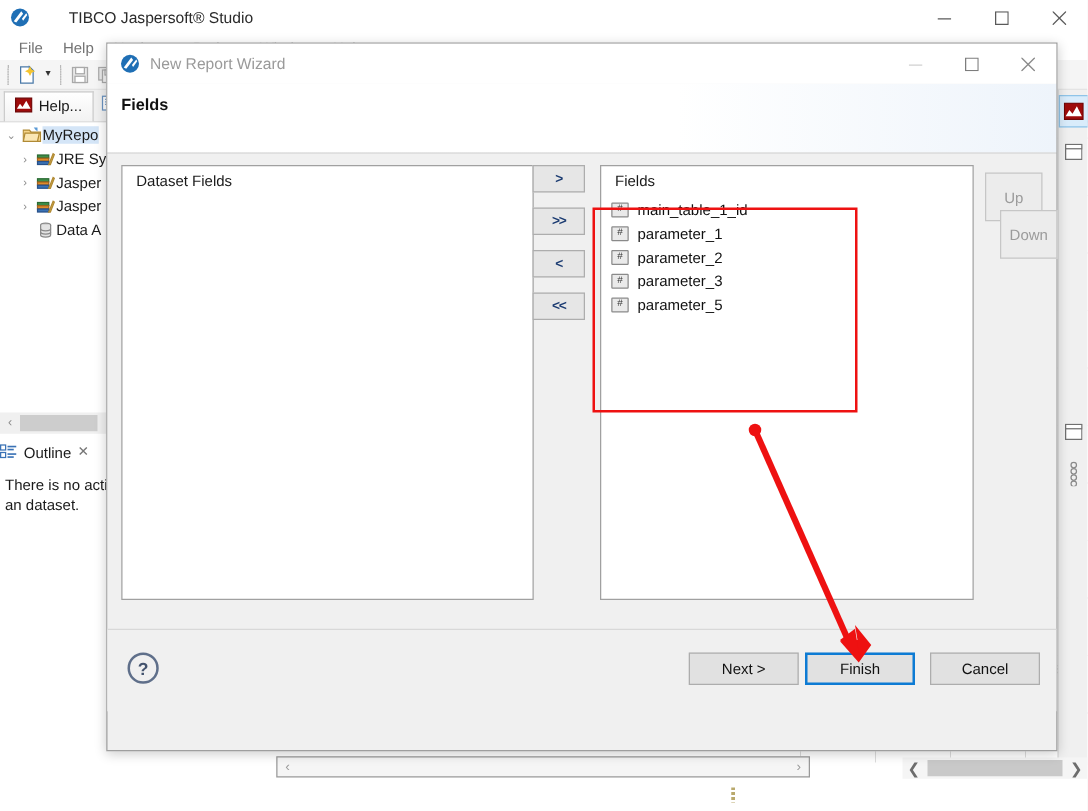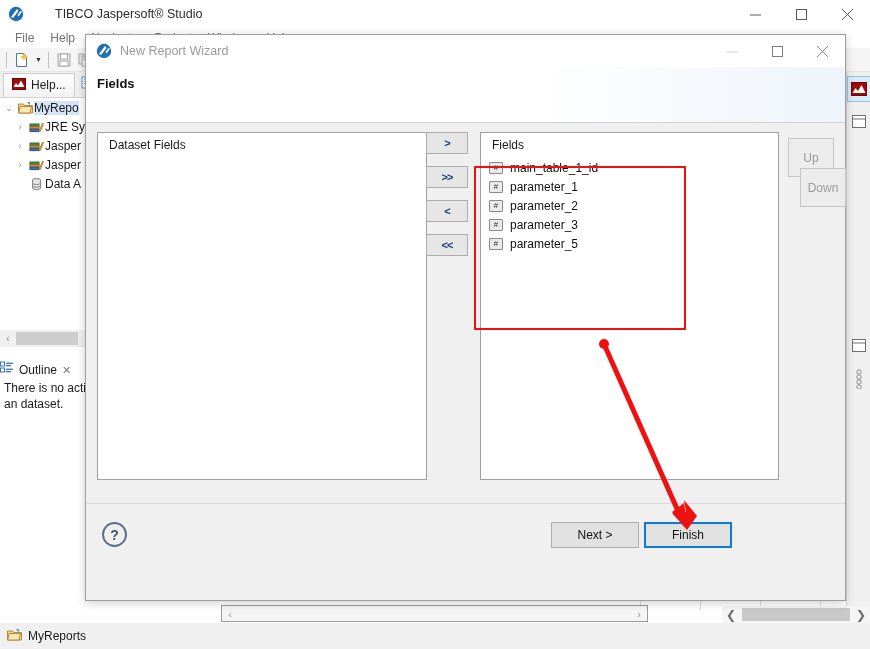--- a/index.html
+++ b/index.html
@@ -74,21 +74,21 @@
 
   .hscroll-left {
     position: absolute; left: 0; top: 330px; width: 90px; height: 17px;
     background: #f0f0f0; display: flex; align-items: center;
   }
   .hs-arrow { width: 16px; text-align: center; color: #8d8d8d; font-size: 10px; }
   .hs-thumb { height: 13px; background: #cdcdcd; }
 
   .outline-hdr {
     position: absolute; left: 0; top: 355px; width: 95px; height: 22px;
-    display: flex; align-items: flex-end; gap: 5px; font-size: 12px;
+    display: flex; align-items: flex-start; gap: 5px; font-size: 12px;
   }
   .outline-body {
     position: absolute; left: 4px; top: 380px; width: 95px;
     font-size: 12px; color: #1a1a1a; line-height: 16px;
   }
 
   
   .editor-area {
     position: absolute; left: 218px; top: 98px; width: 652px; height: 510px;
     background: #ffffff;
@@ -428,30 +428,20 @@
       <span>›</span>
     </div>
     <div class="hbar2" style="left:722px; top:606px; width:148px;">
       <span>❮</span>
       <div style="flex:1; height:13px; background:#c9c9c9; margin:0 2px;"></div>
       <span>❯</span>
     </div>
     <div style="position:absolute; left:585px; top:630px; width:3px; height:12px;
                 background: repeating-linear-gradient(to bottom,#b9a96d 0 2px,transparent 2px 4px);"></div>
 
-    <div class="statusbar">
-      <span>
-        <svg width="15" height="14" viewBox="0 0 15 14">
-          <path d="M0.5 3 h5 l1.3 1.6 h7.7 V12 H0.5 Z" fill="#f6d58a" stroke="#b08a35"></path>
-          <path d="M2 5.5 h11.5 L12 12 H0.7 Z" fill="#fbe7b4" stroke="#b08a35"></path>
-          <path d="M9 1 h3 v3 l-1.5-1 z" fill="#5a9ad6"></path>
-        </svg>
-      </span>
-      <span>MyReports</span>
-    </div>
   </div>
 
   <div class="dialog">
 
     <div class="dlg-title">
       <div class="dico">
         <svg width="16" height="16" viewBox="0 0 16 16">
           <circle cx="8" cy="8" r="7.2" fill="#1f6fb5"></circle>
           <path d="M3 11 L9 3 L10.5 5 L5 12 Z" fill="#ffffff"></path>
           <path d="M9.5 9 L13 4.5 L13.8 6 L10.5 10.5 Z" fill="#ffffff"></path>
@@ -535,20 +525,23 @@
       </div>
 
       <div class="dlg-foot">
         <div class="help-circle">?</div>
         <div class="wiz-btn primary" style="left:558px;">
           <span>Finish</span>
         </div>
         <div class="wiz-btn" style="left:465px;">
           <span>Next &gt;</span>
         </div>
+        <div class="wiz-btn" style="left:658px;">
+          <span>Cancel</span>
+        </div>
       </div>
     </div>
   </div>
 
   <div class="red-box" style="left:474px; top:166px; width:212px; height:164px;"></div>
 
   <svg class="annot">
     <circle cx="604" cy="344" r="5" fill="#ee1111"></circle>
     <line x1="604" y1="344" x2="682" y2="520" stroke="#ee1111" stroke-width="5"></line>
     <polygon points="687,530 672,513 686,512 684,500 697,516" fill="#ee1111"></polygon>

